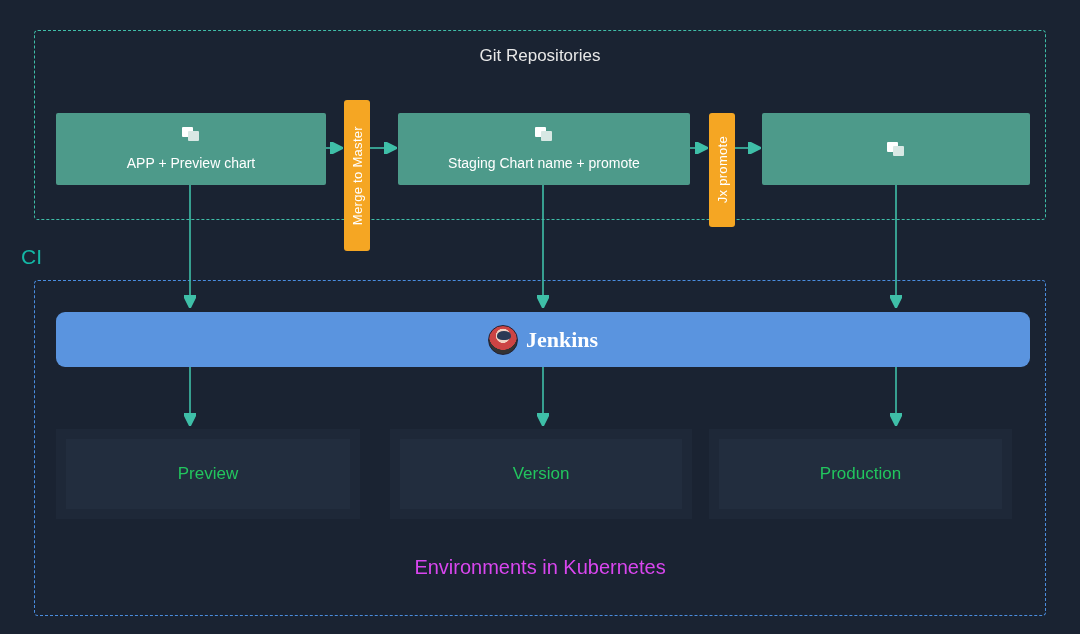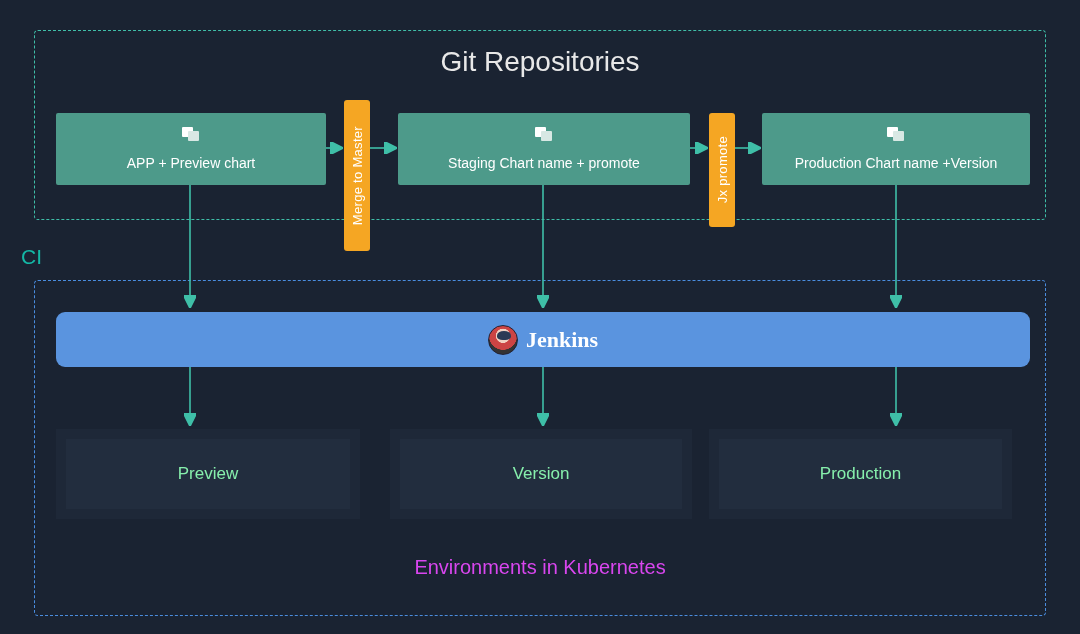--- a/index.html
+++ b/index.html
@@ -19,21 +19,21 @@
     width: 1012px;
     height: 190px;
     border: 1.5px dashed #3fbfa8;
     border-radius: 4px;
   }
   .top-title {
     position: absolute;
     left: 0; right: 0;
     top: 46px;
     text-align: center;
-    font-size: 28px;
+    font-size: 17px;
     color: #e8e8e8;
   }
   .repo-box {
     position: absolute;
     top: 113px;
     height: 72px;
     background: #4d9a8a;
     display: flex;
     flex-direction: column;
     align-items: center;
@@ -129,21 +129,21 @@
   .env-card {
     position: absolute;
     top: 429px;
     height: 90px;
     background: #222d3e;
     border: 10px solid #1e2838;
     display: flex;
     align-items: center;
     justify-content: center;
     font-size: 17px;
-    color: #86efac;
+    color: #22c55e;
   }
   .env-a { left: 56px;  width: 304px; }
   .env-b { left: 390px; width: 302px; }
   .env-c { left: 709px; width: 303px; }
 
   .bottom-title {
     position: absolute;
     left: 0; right: 0;
     top: 556px;
     text-align: center;
@@ -167,21 +167,20 @@
 <div class="repo-box repo-a">
   <span class="doc-icon"></span>
   <span class="lbl">APP + Preview chart</span>
 </div>
 <div class="repo-box repo-b">
   <span class="doc-icon"></span>
   <span class="lbl">Staging Chart name + promote</span>
 </div>
 <div class="repo-box repo-c">
   <span class="doc-icon"></span>
-  <span class="lbl">Production Chart name +Version</span>
 </div>
 
 <div class="orange-pill pill-merge">
   <span>Merge to Master</span>
 </div>
 <div class="orange-pill pill-jx">
   <span>Jx promote</span>
 </div>
 
 <div class="ci-label">CI</div>

